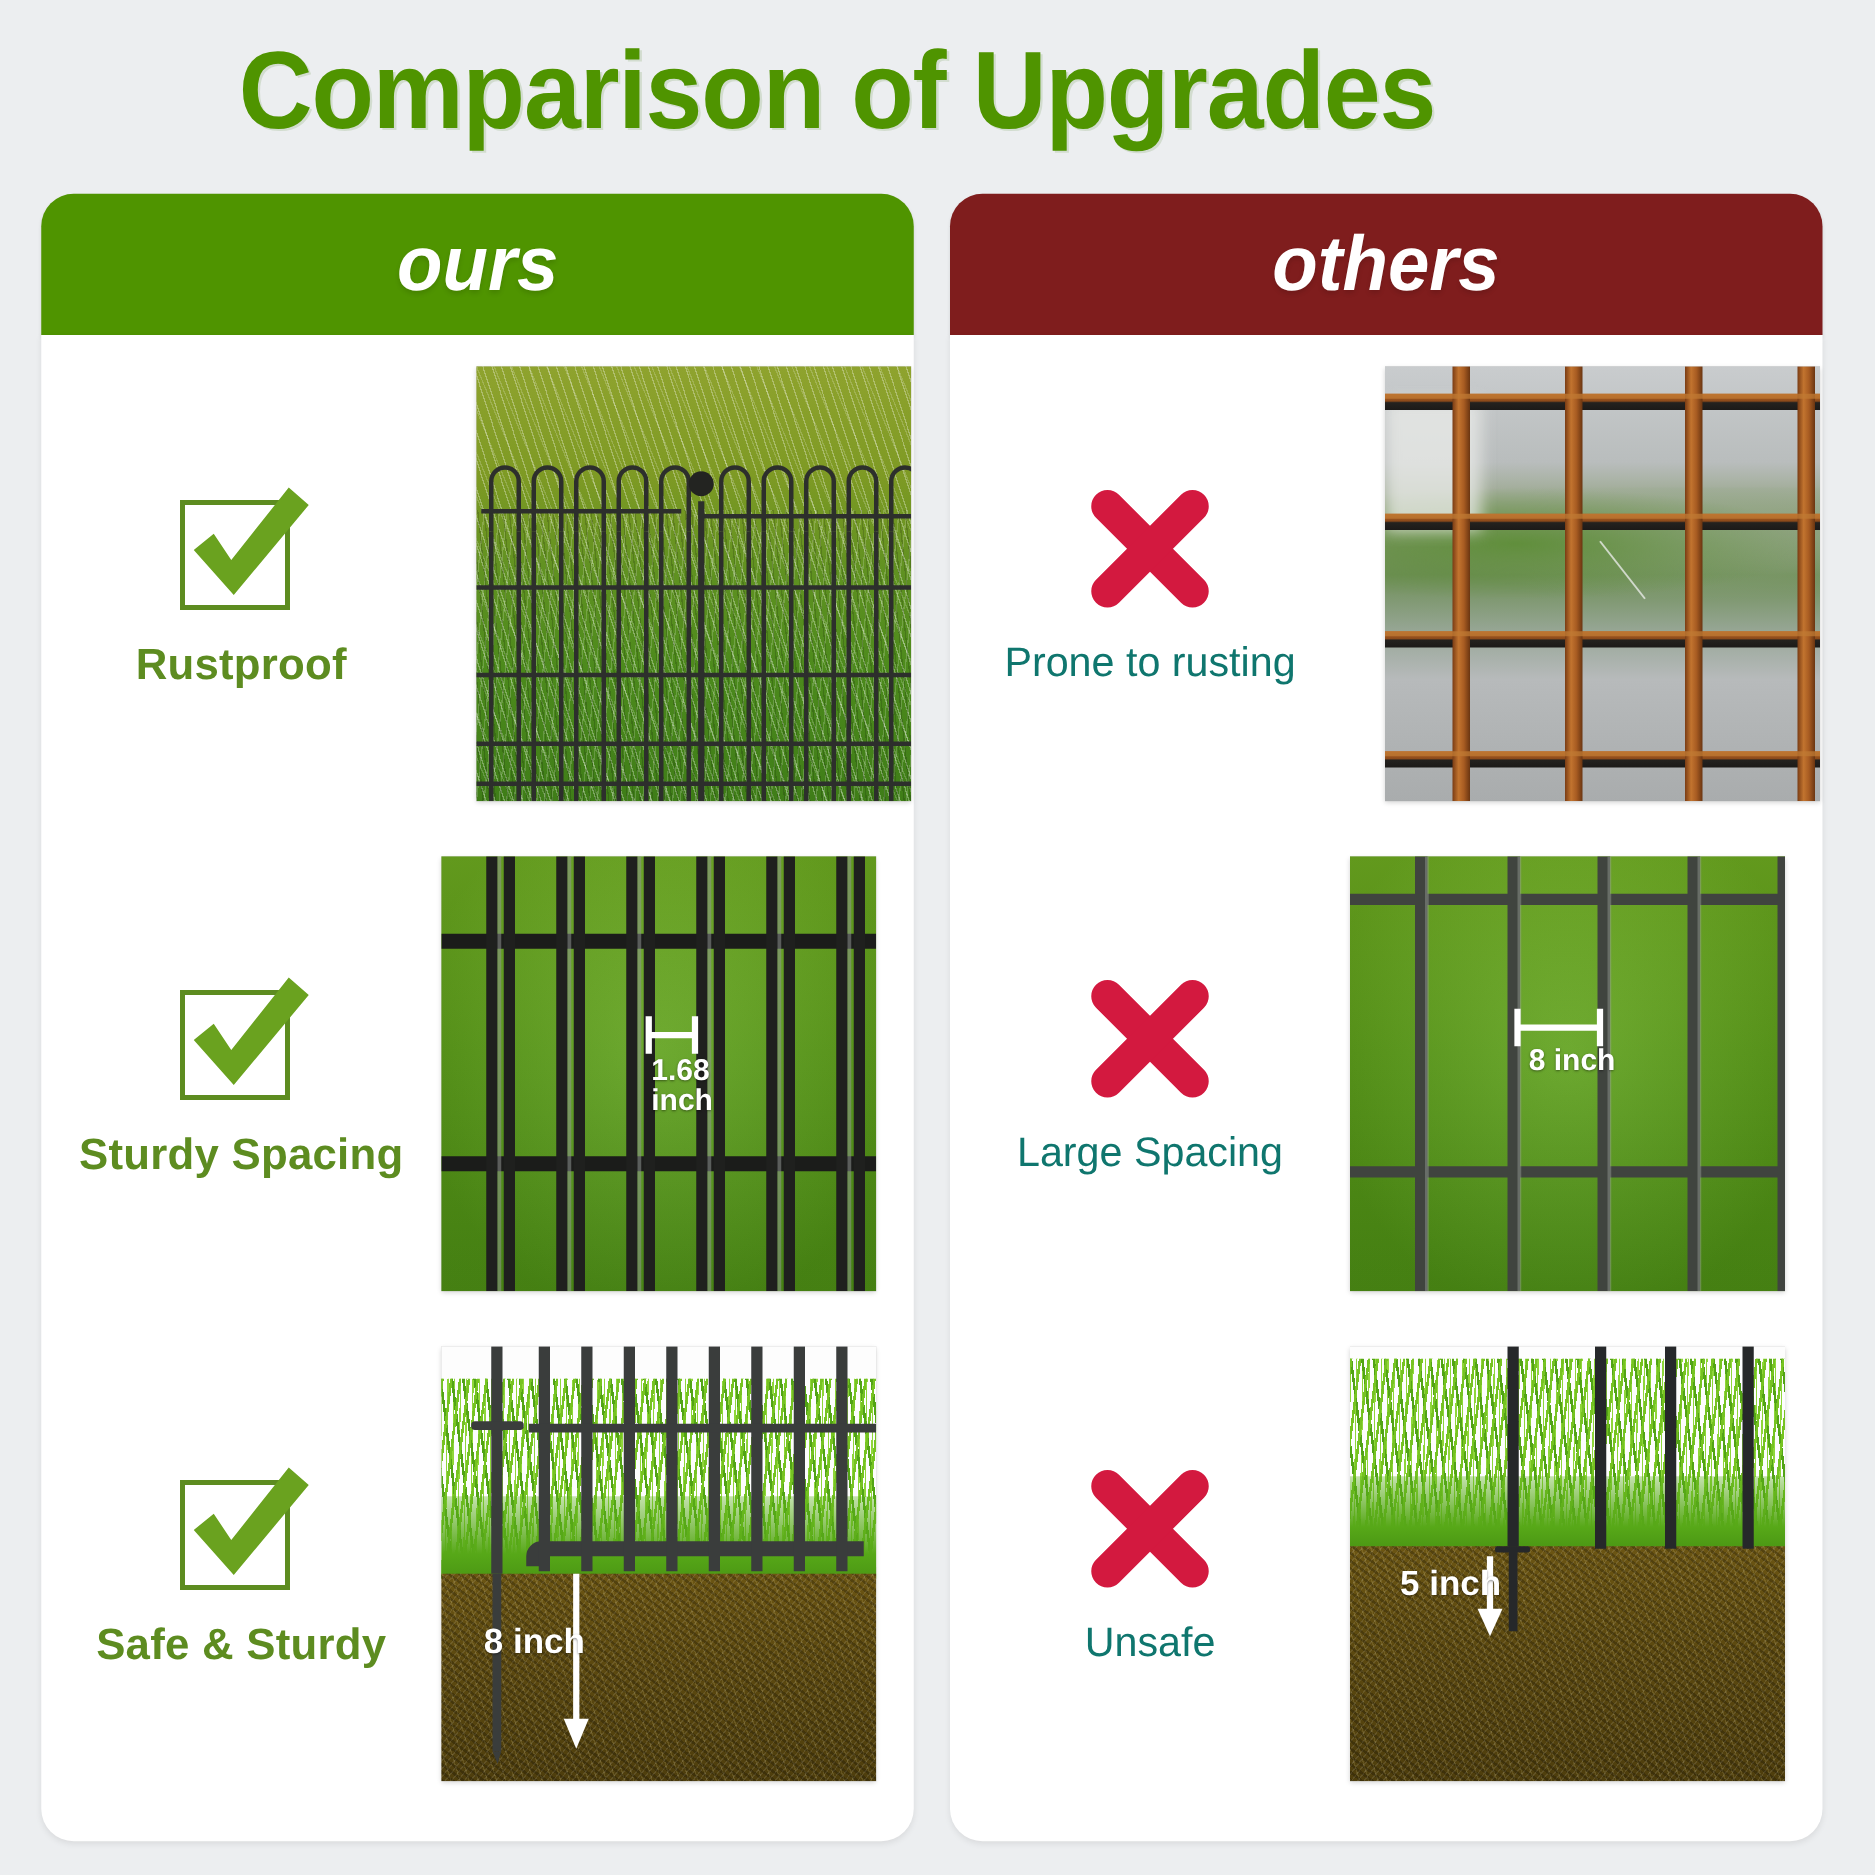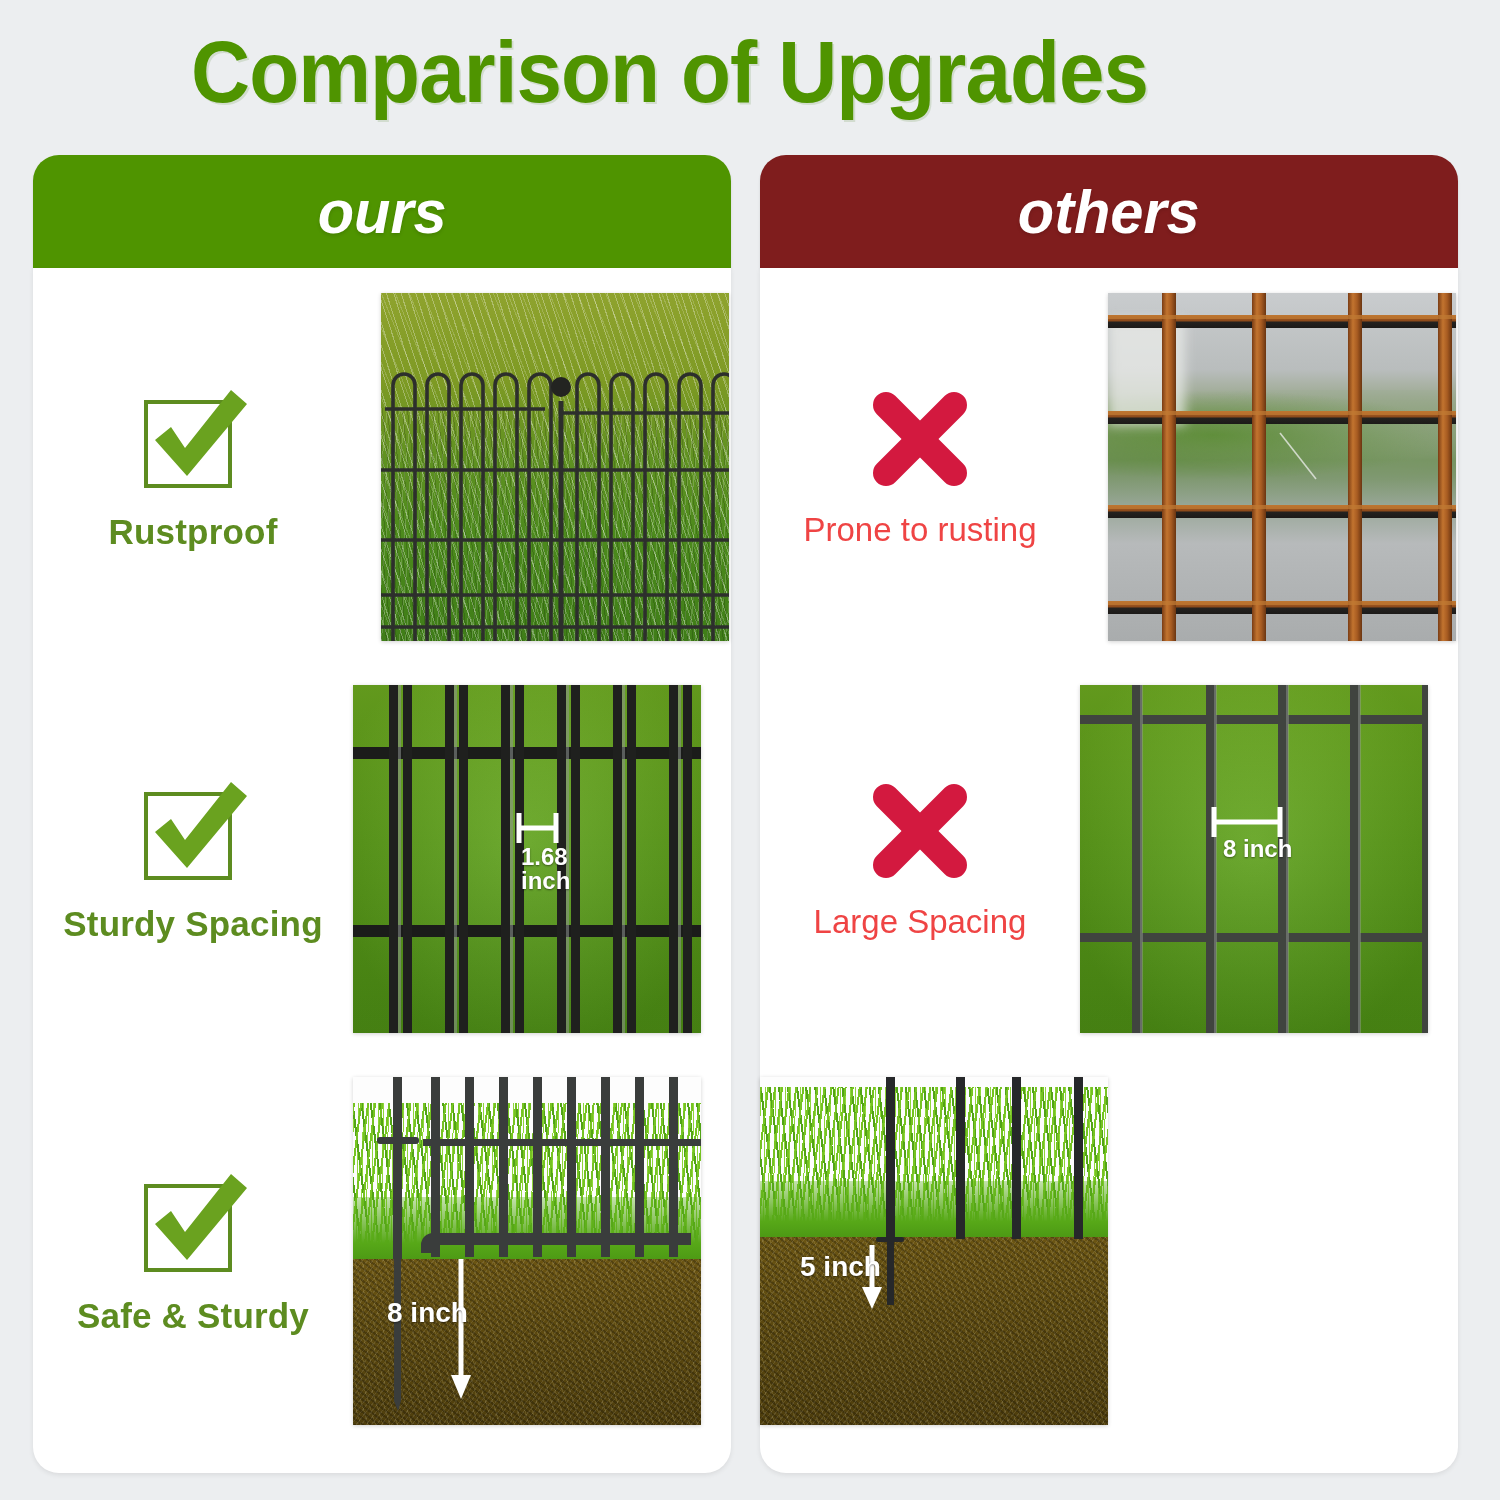--- a/index.html
+++ b/index.html
@@ -80,21 +80,21 @@
     border:4px solid #5d8c20;box-sizing:border-box;background:#fff;
   }
   .check-mark{position:absolute;left:0;top:0;width:112px;height:112px;}
   .feat-label{
     font-size:35px;font-weight:bold;color:#5d8c20;
     white-space:nowrap;letter-spacing:.2px;
   }
   
   .x-icon{width:112px;height:108px;position:relative;}
   .x-label{
-    font-size:33px;font-weight:normal;color:#ef4444;white-space:nowrap;
+    font-size:33px;font-weight:normal;color:#0f766e;white-space:nowrap;
   }
 
   .photo{
     width:348px;height:348px;
     position:relative;overflow:hidden;
     background:#cfcfcf;
     flex:0 0 auto;
   }
   .photo.shadowed{box-shadow:0 1px 4px rgba(0,0,0,.18);}
 
@@ -429,20 +429,31 @@
               <path d="M134,122 V152"></path>
                 <path d="M200,122 V152"></path>
                 <path d="M134,137 H200"></path>
             </g>
           </svg>
           <div class="meas" style="left:143px;top:152px;font-size:24px;">8 inch</div>
         </div>
       </div>
 
       <div class="row r3">
+        <div class="feature">
+          <div class="x-icon">
+            <svg viewBox="0 0 112 108" width="112" height="108">
+              <g stroke="#d3193f" stroke-width="26" stroke-linecap="round">
+                <path d="M22,20 L90,88"></path>
+                <path d="M90,20 L22,88"></path>
+              </g>
+            </svg>
+          </div>
+          <div class="x-label">Unsafe</div>
+        </div>
 
         <div class="photo shadowed">
           <div class="p3-sky"></div>
           <div class="p3-grass" style="top:10px;height:150px;"></div>
           <div class="p3-grass2" style="top:104px;height:58px;"></div>
           <div class="p3-soil" style="top:160px;"></div>
           <svg style="position:absolute;inset:0" viewBox="0 0 348 348">
             <g fill="#26282a">
               <rect x="126" y="0" width="9" height="160"></rect>
               <rect x="127" y="160" width="7" height="68"></rect>

